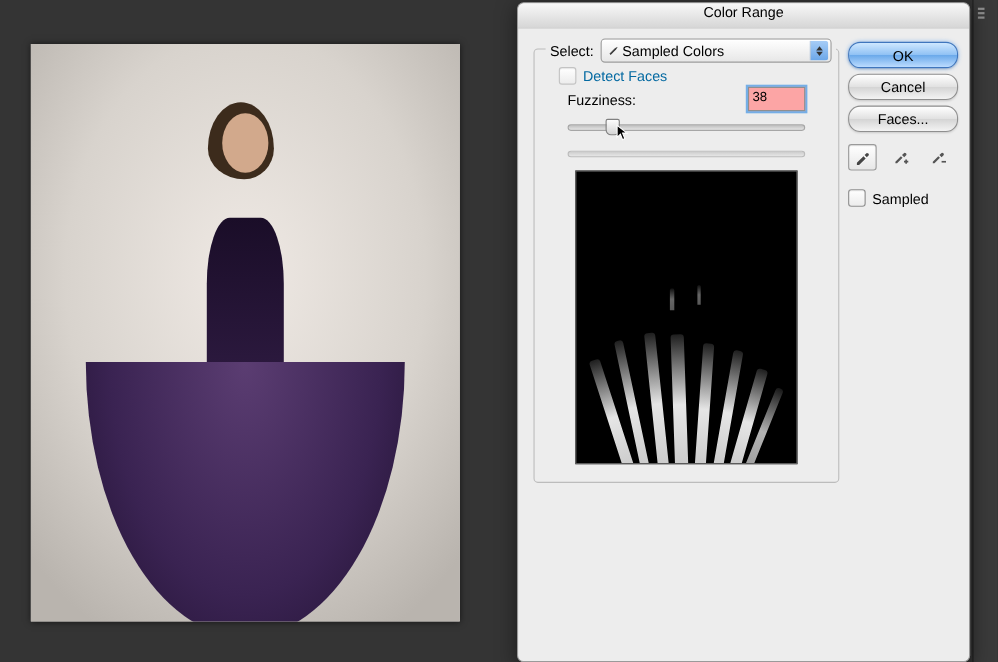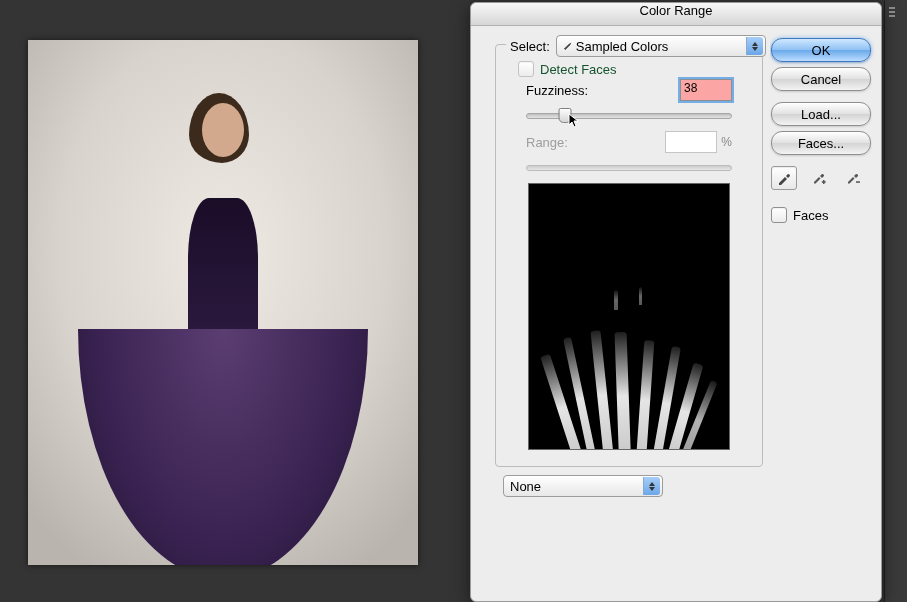--- a/index.html
+++ b/index.html
@@ -84,21 +84,21 @@
     background: linear-gradient(#f8f8f8,#d6d6d6);
     border-bottom: 1px solid #b0b0b0;
     border-radius: 6px 6px 0 0;
     display:flex;
     justify-content:center;
     font-size:13px;
   }
   .body {
     flex:1;
     display:flex;
-    padding: 12px 10px 10px 24px;
+    padding: 12px 10px 10px 14px;
     position:relative;
     justify-content:flex-end;
   }
 
   .leftcol {
     flex:1;
     position:relative;
   }
   .rightcol {
     width: 100px;
@@ -171,21 +171,21 @@
     margin-right:3px;
   }
 
   .checkbox-row {
     display:flex;
     align-items:center;
     gap:6px;
     margin:4px 0 2px 12px;
     font-size:13px;
   }
-  .checkbox-row.disabled { color:#14532d;}
+  .checkbox-row.disabled { color:#0369a1;}
   .chk {
     width:14px;height:14px;
     border:1px solid #8f8f8f;
     border-radius:3px;
     background:linear-gradient(#fff,#ececec);
     box-shadow: inset 0 1px 1px rgba(0,0,0,.05);
   }
   .checkbox-row.disabled .chk { border-color:#c3c3c3;}
 
   .field-row {
@@ -395,27 +395,20 @@
         <div class="slider">
           <div class="slider-track"></div>
           <div class="slider-thumb" id="fuzz-thumb" style="left: 19%;"></div>
           <div class="cursor-arrow" id="fuzz-cursor" style="left: calc(19% + 3px); top: 6px;">
             <svg viewBox="0 0 12 16">
                 <path d="M1 1 L1 12 L4 9 L6 14 L8 13 L6 8 L10 8 Z" fill="#000" stroke="#fff" stroke-width="1"></path>
               </svg>
           </div>
         </div>
 
-        <div class="field-row disabled" style="justify-content:space-between;padding:0 20px;">
-          <label>Range:</label>
-          <span style="display:flex;align-items:center;gap:4px;">
-            <span class="numbox" style="border-color:#c5c5c5;box-shadow:none;"></span>
-            <span class="unit">%</span>
-          </span>
-        </div>
         <div class="slider" style="opacity:.7;">
           <div class="slider-track"></div>
         </div>
 
         <div class="preview">
           <div class="streaks">
             <div class="streak" style="left:30px;height:110px;transform:rotate(-18deg);"></div>
             <div class="streak" style="left:45px;height:125px;transform:rotate(-12deg);width:8px;"></div>
             <div class="streak" style="left:60px;height:130px;transform:rotate(-6deg);"></div>
             <div class="streak" style="left:75px;height:128px;transform:rotate(-2deg);width:12px;"></div>
@@ -424,37 +417,30 @@
             <div class="streak" style="left:122px;height:100px;transform:rotate(16deg);"></div>
             <div class="streak" style="left:135px;height:85px;transform:rotate(22deg);width:7px;opacity:.7;"></div>
             <div class="streak" style="left:70px;height:20px;bottom:150px;width:4px;opacity:.4;"></div>
             <div class="streak" style="left:95px;height:18px;bottom:155px;width:3px;opacity:.4;"></div>
           </div>
         </div>
 
       </div>
 
       <div class="bottom-row">
-        <div class="dropdown" style="min-width:150px;">
-          <span>None</span>
-          <span class="arrow"></span>
-        </div>
       </div>
 
     </div>
 
     <div class="rightcol">
       <div class="aqua-btn primary">
         <span>OK</span>
       </div>
       <div class="aqua-btn">
         <span>Cancel</span>
-      </div>
-      <div class="aqua-btn" style="margin-top:6px;">
-        <span>Load...</span>
       </div>
       <div class="aqua-btn">
         <span>Faces...</span>
       </div>
 
       <div class="tool-row">
         <div class="tool active">
           <svg viewBox="0 0 16 16">
               <path d="M3 13 L9 7 L11 9 L5 15 L3 15 Z M10 6 L12 4 A2 2 0 0 1 14 6 L12 8 Z" fill="#444"></path>
             </svg>
@@ -468,17 +454,17 @@
         <div class="tool">
           <svg viewBox="0 0 16 16">
               <path d="M3 13 L8 8 L9.5 9.5 L4.5 14.5 L3 14.5 Z M9 7 L11 5 A1.6 1.6 0 0 1 13 7 L11 9 Z" fill="#555"></path>
               <rect x="11" y="12.3" width="4" height="1.5" fill="#555"></rect>
             </svg>
         </div>
       </div>
 
       <div class="invert-row">
         <span class="chk"></span>
-        <span>Faces</span>
+        <span>Sampled</span>
       </div>
     </div>
   </div>
 </div>
 
 </body></html>

